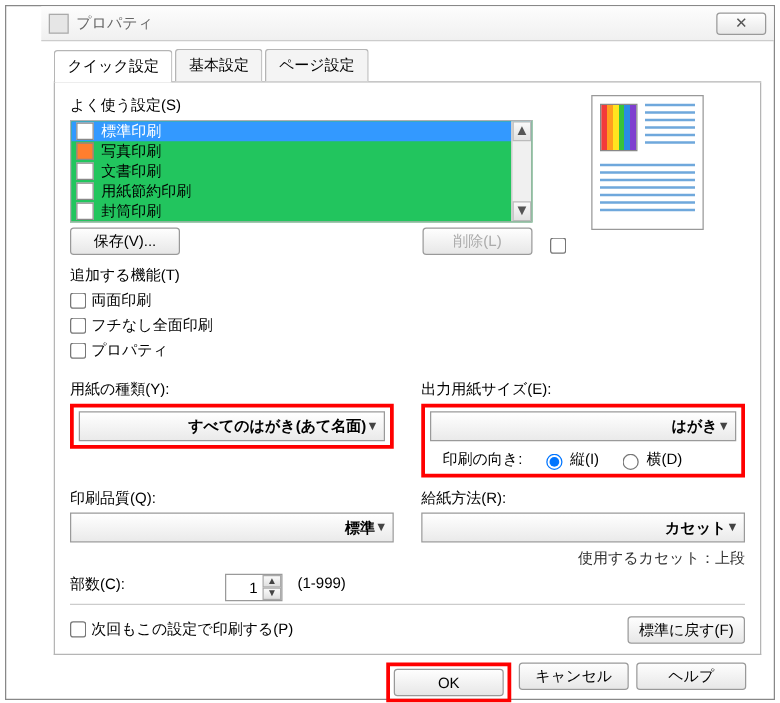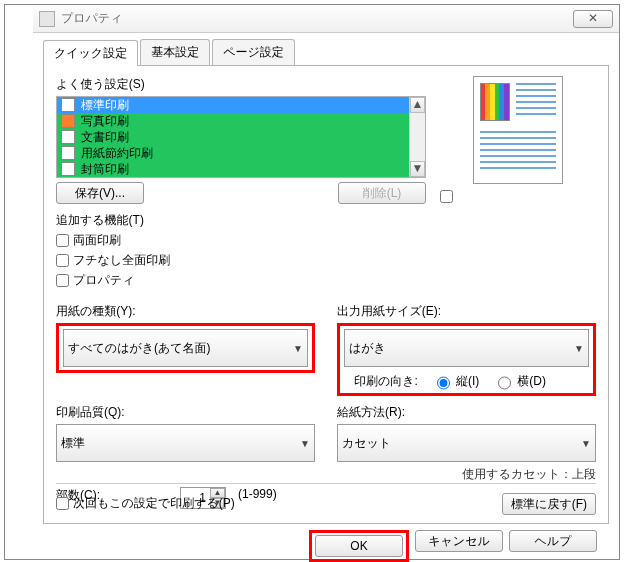--- a/index.html
+++ b/index.html
@@ -25,26 +25,26 @@
 .listbox .item .lic { width: 14px; height: 14px; margin-right: 6px; border:1px solid #888; }
 .btnrow { display:flex; justify-content:space-between; gap: 8px; margin-top: 4px; }
 .btn { min-width: 88px; height: 22px; border: 1px solid #999; border-radius: 3px; background: linear-gradient(#fefefe,#e7e7e7); text-align:center; padding: 2px 8px; cursor:pointer; }
 .btn:disabled, .btn.disabled { color: #aaa; }
 .preview { width: 90px; height: 108px; border: 1px solid #999; background: #fff; margin: 0 auto 6px auto; padding: 6px; }
 .preview .stripes { width: 30px; height: 38px; margin-bottom:4px; background: linear-gradient(90deg,#f33a3a 0 16%,#ff9e1f 16% 33%,#ffe51f 33% 50%,#38c23c 50% 66%,#2a8be6 66% 83%,#7e3fcf 83% 100%); border:1px solid #888; float:left; }
 .preview .lines { margin-left:36px; }
 .preview .line { height:2px; background:#6fa8dc; margin-bottom:4px; }
 .chk { display:flex; align-items:center; gap:4px; margin: 3px 0; }
 .chk input { margin:0; }
-.select { width: 100%; height: 38px; border: 1px solid #9a9a9a; background: linear-gradient(#fff,#eaeaea); padding: 2px 4px; display:flex; align-items:center; justify-content:space-between; cursor:pointer; }
+.select { width: 100%; height: 24px; border: 1px solid #9a9a9a; background: linear-gradient(#fff,#eaeaea); padding: 2px 4px; display:flex; align-items:center; justify-content:flex-end; cursor:pointer;font-weight:bold; }
 .select .arrow { color:#444; font-size:10px; }
 .redbox { border: 3px solid #ff0000; padding: 3px 4px; }
 .radio-row { display:flex; align-items:center; gap:14px; margin-top:6px; }
 .radio-row .rlabel { min-width: 60px; padding-left: 10px; }
-.radio { display:flex; gap:3px; }
+.radio { display:flex; align-items:center; gap:3px; }
 .spin { width:46px; height:22px; border:1px solid #9a9a9a; display:flex; align-items:center; }
 .spin .num { flex:1; text-align:right; padding-right:4px; }
 .spin .arrows { width:15px; display:flex; flex-direction:column; }
 .spin .arrows div { height:10px; border:1px solid #aaa; background:linear-gradient(#fafafa,#e0e0e0); text-align:center; line-height:7px; font-size:8px; color:#444; }
 .footer { position:absolute; left:12px; right:12px; bottom:8px; }
 .sep { height:1px; background:#ccc; margin: 6px 0 8px 0; }
 .bottom-btns { display:flex; justify-content:flex-end; gap:6px; padding: 6px 12px; }
 .right-note { text-align:right; font-size:12px; color:#333; margin-top:4px; }
 </style>
 </head>

